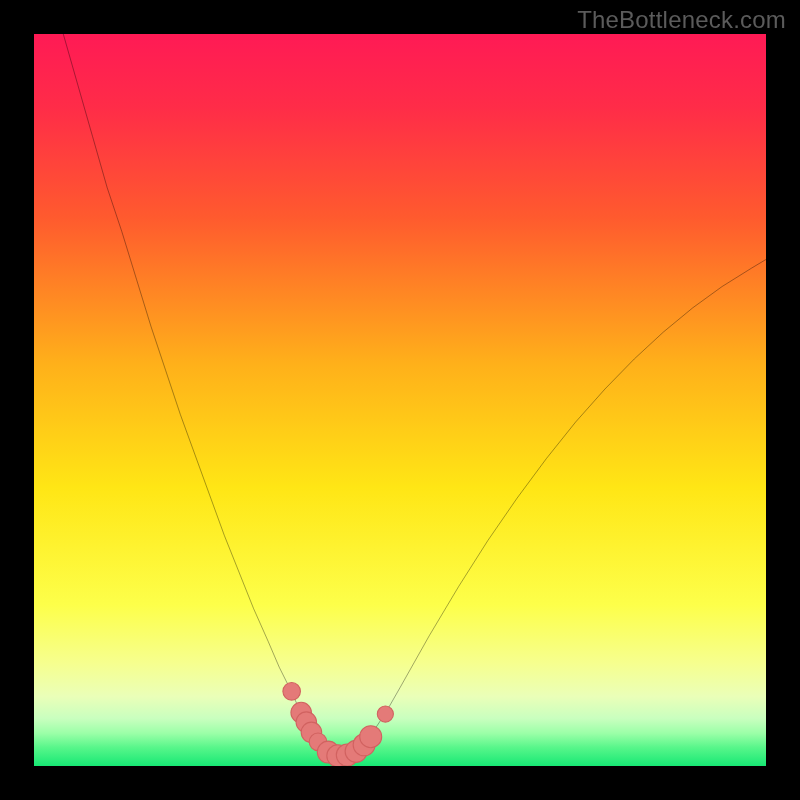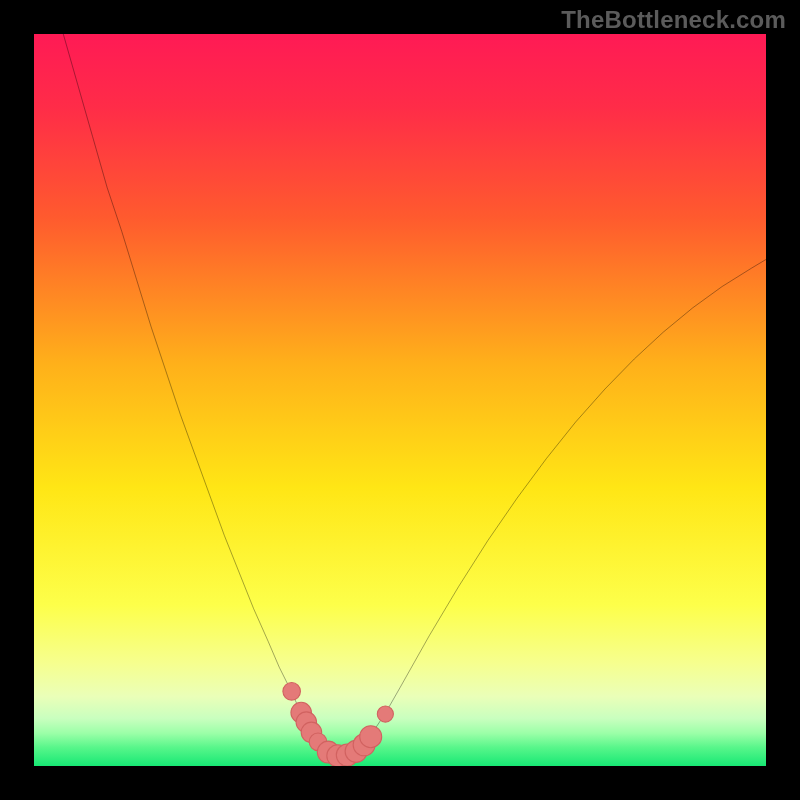--- a/index.html
+++ b/index.html
@@ -41,21 +41,21 @@
     width: 100%;
     height: 100%;
   }
   .watermark {
     position: absolute;
     top: 6px;
     right: 14px;
     color: #5b5b5b;
     font-size: 24px;
     letter-spacing: 0.2px;
-    font-weight: 700;
+    font-weight: 400;
     text-align: right;
   }
 </style>
 </head>
 <body>
 
 <div class="frame">
 
   <div class="watermark">TheBottleneck.com</div>
 

